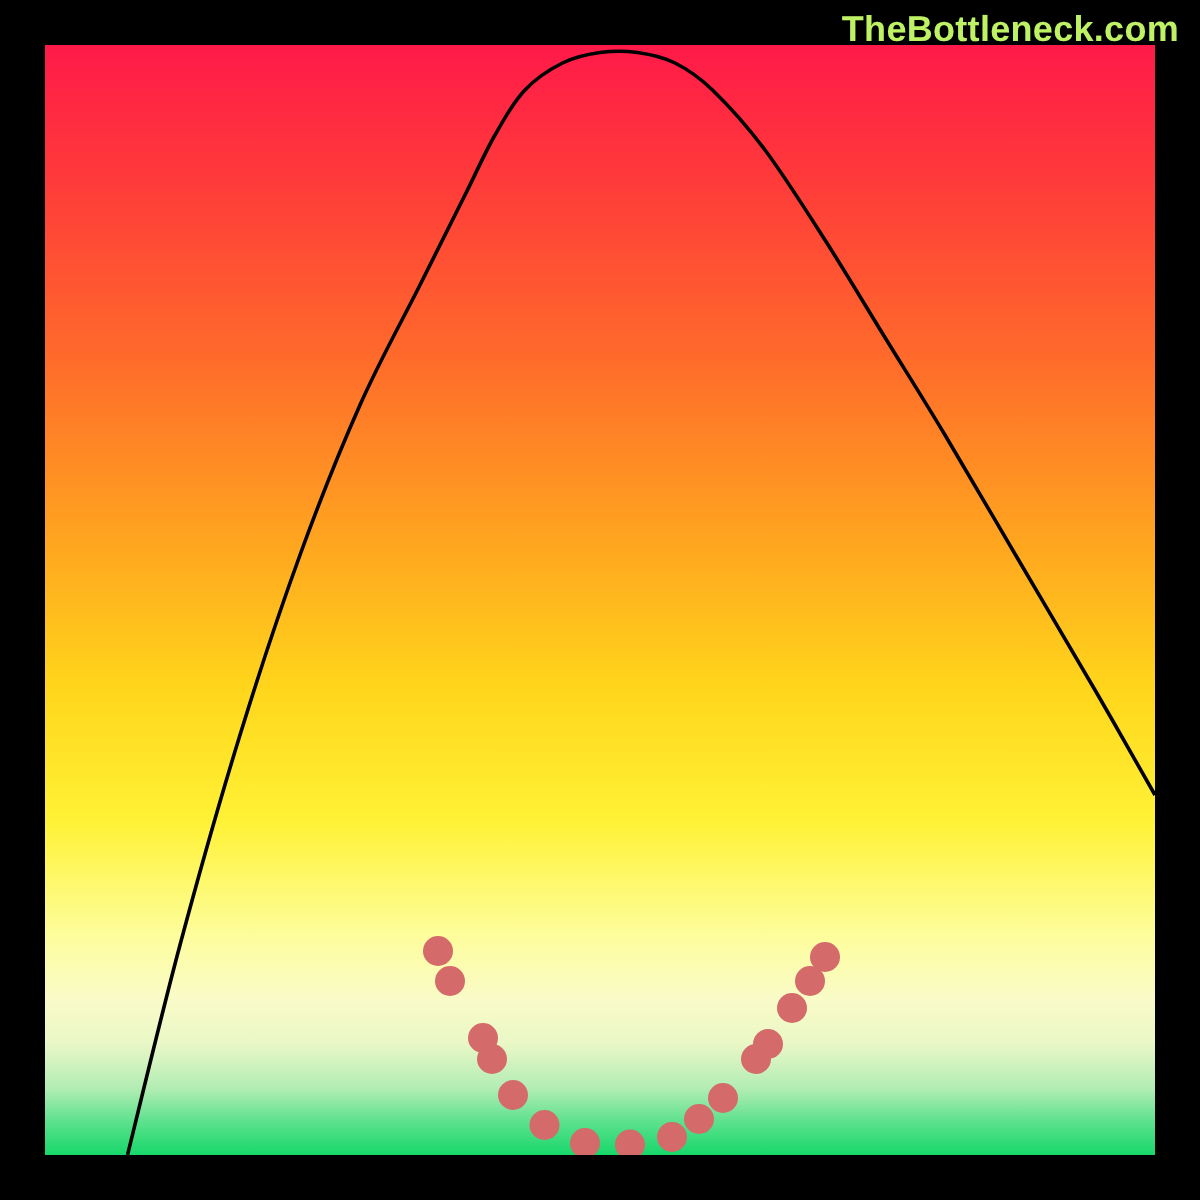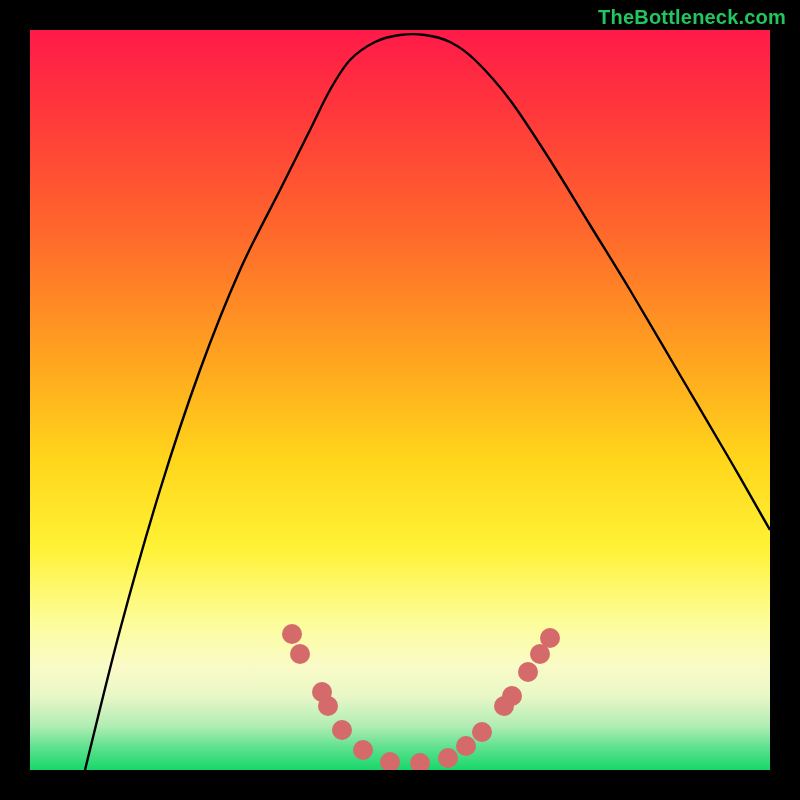--- a/index.html
+++ b/index.html
@@ -14,23 +14,23 @@
   .outer {
     position: relative;
     width: 800px;
     height: 800px;
     background: #000;
   }
   .watermark {
     position: absolute;
     top: 6px;
     right: 14px;
-    font-size: 20px;
+    font-size: 24px;
     font-weight: 600;
-    color: #22c55e;
+    color: #bef264;
     letter-spacing: 0.2px;
     z-index: 5;
   }
   .plot {
     position: absolute;
     top: 30px;
     left: 30px;
     width: 740px;
     height: 740px;
     background: linear-gradient(to bottom,

